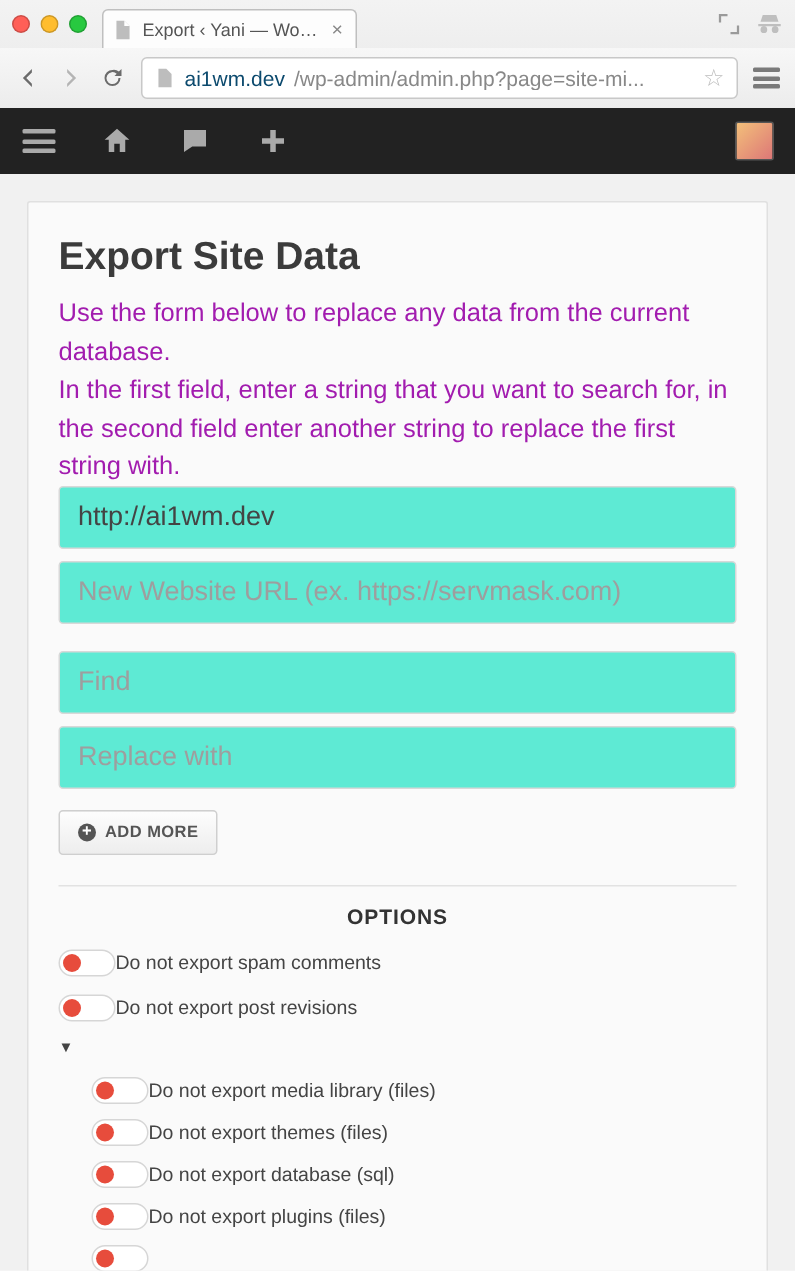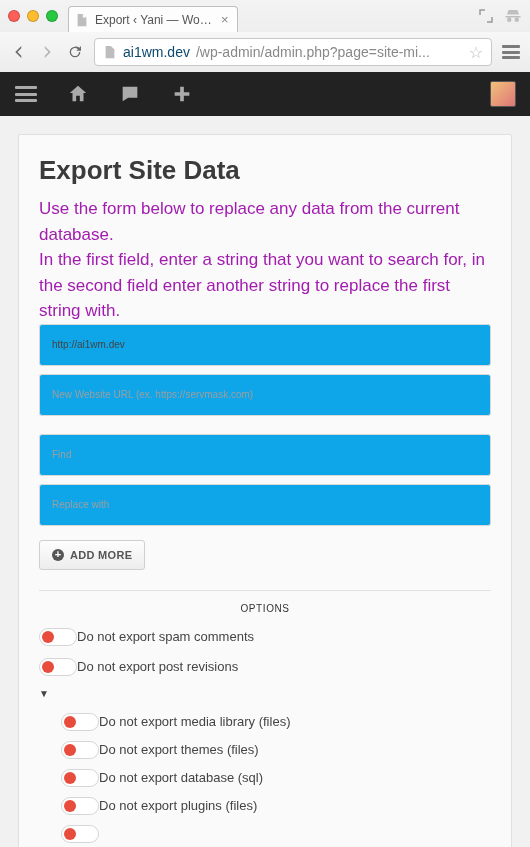--- a/index.html
+++ b/index.html
@@ -94,25 +94,25 @@
     border: 1px solid #e0e0e0;
     border-radius: 2px;
     padding: 20px 20px 24px;
   }
   .panel h1 { font-size: 26px; color: #3b3b3b; font-weight: 700; margin-bottom: 10px; }
   .intro { font-size: 17px; color: #a21caf; line-height: 1.5; margin-bottom: 0; }
 
   .field {
     width: 100%;
     height: 42px;
-    background: #0ea5e9;
+    background: #5eead4;
     border: 1px solid #d8d8d8;
     border-radius: 3px;
     padding: 0 12px;
-    font-size: 10px;
+    font-size: 18px;
     color: #444;
     margin-bottom: 8px;
     outline: none;
   }
   .field::placeholder { color: #9e9e9e; }
   .group-gap { height: 10px; }
 
   .add-more {
     display: inline-flex;
     align-items: center;
@@ -129,22 +129,22 @@
     cursor: pointer;
     margin-top: 6px;
   }
   .add-more .plus-circ {
     width: 12px; height: 12px; border-radius: 50%; background: #555; color: #fff;
     display: inline-flex; align-items: center; justify-content: center; font-size: 11px; line-height: 1;
   }
 
   .options-head {
     text-align: center;
-    font-size: 10px;
-    font-weight: 400;
+    font-size: 14px;
+    font-weight: 700;
     color: #333;
     letter-spacing: 0.6px;
     border-top: 1px solid #e2e2e2;
     padding-top: 12px;
     margin-top: 20px;
     margin-bottom: 14px;
   }
 
   .toggle-row { display: flex; align-items: center; font-size: 13px; color: #444; margin-bottom: 12px; }
   .toggle-row.indent { margin-left: 22px; margin-bottom: 10px; }

